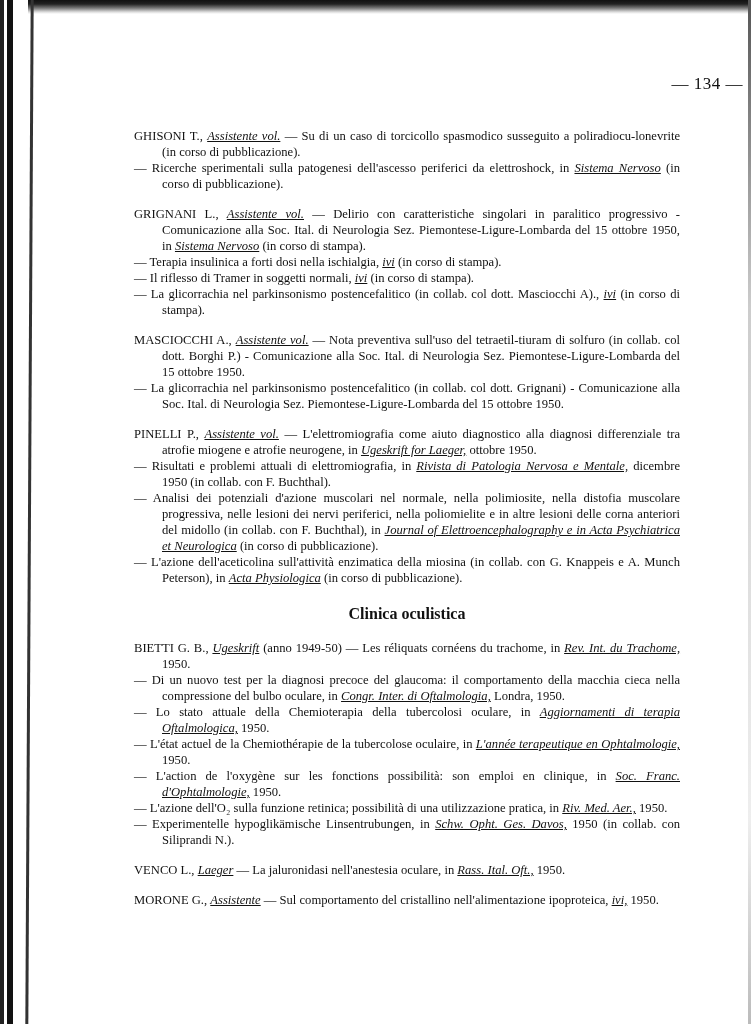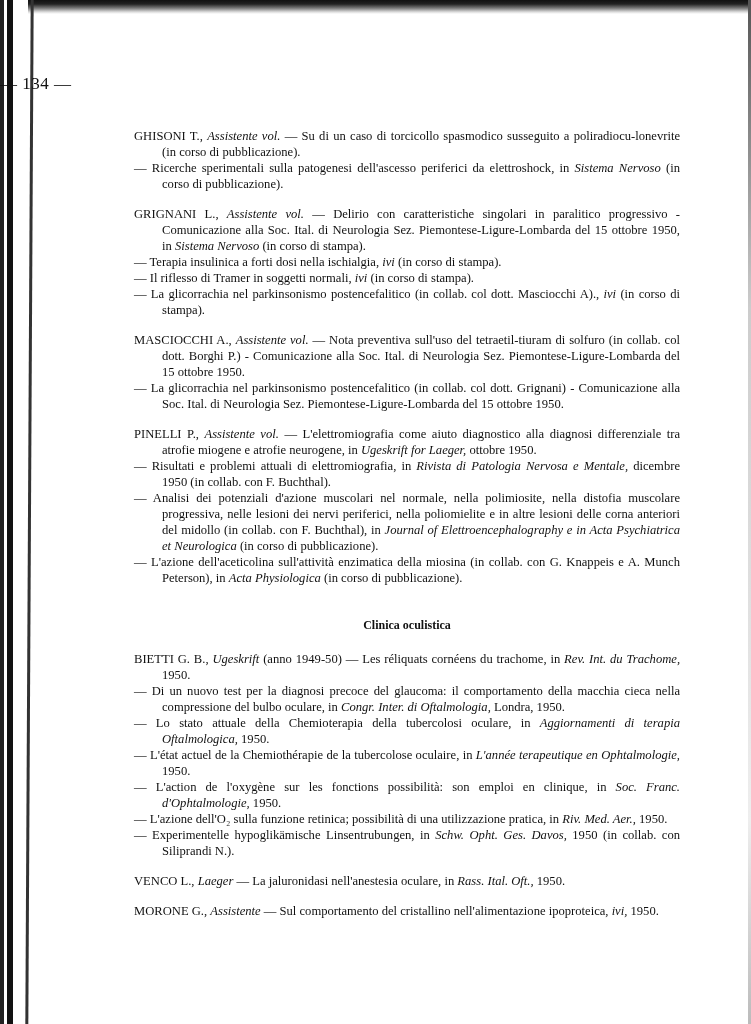--- a/index.html
+++ b/index.html
@@ -12,36 +12,36 @@
   .top-edge {
     position: absolute; left: 28px; right: 0; top: 0; height: 14px;
     background: linear-gradient(to bottom, #111 0px, #222 4px, #777 8px, #ddd 12px, #fff 14px);
   }
   .binding-1 { position: absolute; left: 0; top: 0; width: 4px; height: 1024px; background: #222; }
   .binding-2 { position: absolute; left: 7px; top: 0; width: 6px; height: 1024px; background: #111; }
   .binding-3 { position: absolute; left: 28px; top: 0; width: 3px; height: 1024px; background: #333; transform: skewX(-0.3deg); }
   .right-edge { position: absolute; right: 0; top: 0; width: 3px; height: 1024px; background: linear-gradient(to bottom, #555, #ccc 30%, #eee 80%, #bbb); }
 
   .page-number {
-    position: absolute; top: 74px; left: 0; right: 0; text-align: left;
+    position: absolute; top: 74px; left: 0; right: 8px; text-align: right;
     font-size: 17px; letter-spacing: 0.5px;
   }
   .content {
     position: absolute; left: 134px; top: 128px; width: 546px;
     font-size: 12.6px; line-height: 16px;
   }
   .entry { margin: 0 0 14px 0; }
   .line {
     text-align: justify; padding-left: 28px; text-indent: -28px;
   }
   .line.first { padding-left: 28px; text-indent: -28px; }
-  .it { font-style: italic; }
+  .it { font-style: italic; text-decoration: underline; }
   .section-title {
-    text-align: center; font-weight: bold; font-size: 12px;
-    margin: 31px 0 18px 0;
+    text-align: center; font-weight: bold; font-size: 16px;
+    margin: 20px 0 18px 0;
   }
 </style>
 </head>
 <body>
 
 <div class="top-edge"></div>
 <div class="binding-1"></div>
 <div class="binding-2"></div>
 <div class="binding-3"></div>
 <div class="right-edge"></div>

